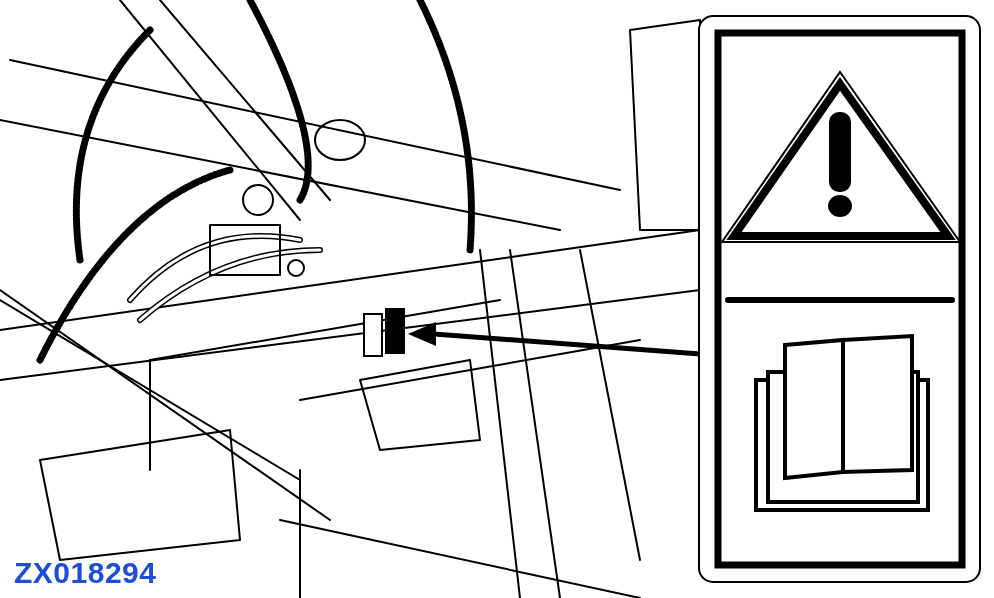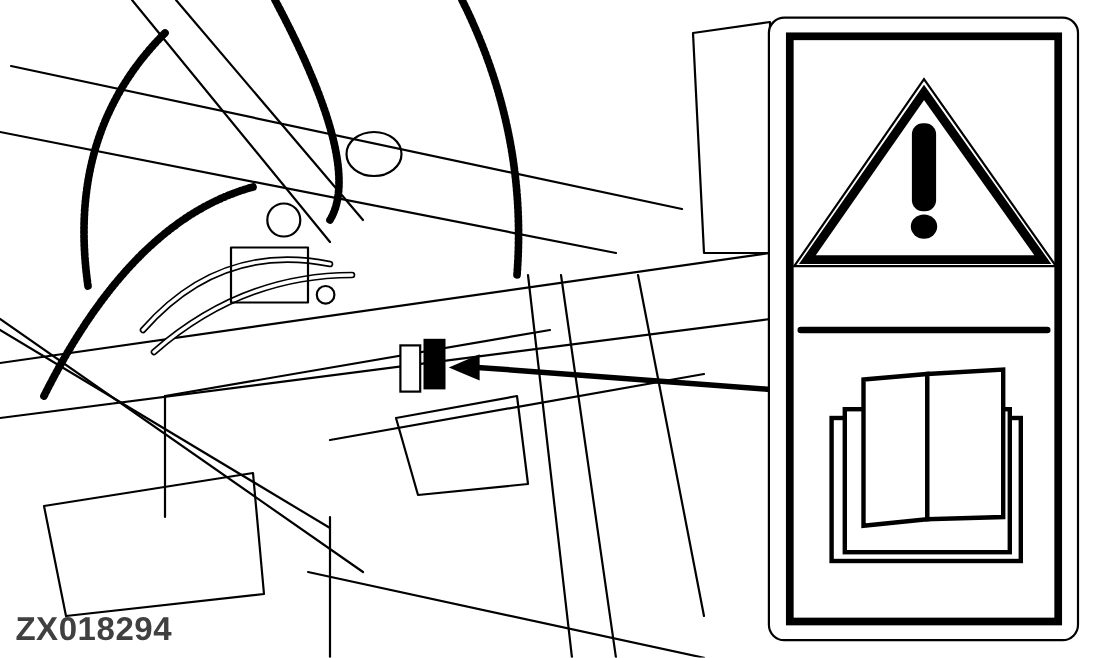--- a/index.html
+++ b/index.html
@@ -1,18 +1,18 @@
 <!DOCTYPE html>
 <html><head>
 <meta charset="utf-8">
 <style>
   html,body{margin:0;padding:0;background:#ffffff;}
   #stage{position:relative;width:994px;height:598px;overflow:hidden;background:#ffffff;}
   svg{position:absolute;left:0;top:0;}
-  .fig-label{position:absolute;left:14px;top:556px;font-family:"Liberation Sans",sans-serif;font-weight:bold;font-size:30px;color:#404040;letter-spacing:0.5px;text-align:center;}
+  .fig-label{position:absolute;left:14px;top:556px;font-family:"Liberation Sans",sans-serif;font-weight:bold;font-size:30px;color:#1d4ed8;letter-spacing:0.5px;text-align:center;}
 </style>
 </head>
 <body>
 
 <div id="stage">
 <svg width="994" height="598" viewBox="0 0 994 598">
   <g fill="none" stroke="#000" stroke-width="2" stroke-linejoin="round" stroke-linecap="round">
 
     <path d="M0 330 L700 230"></path>
     <path d="M0 380 L700 290"></path>

